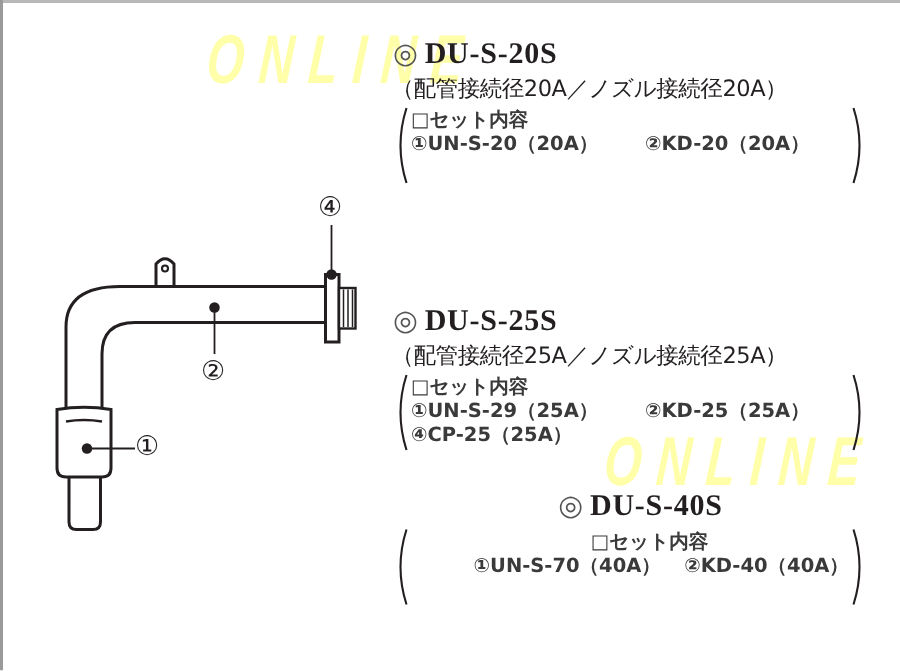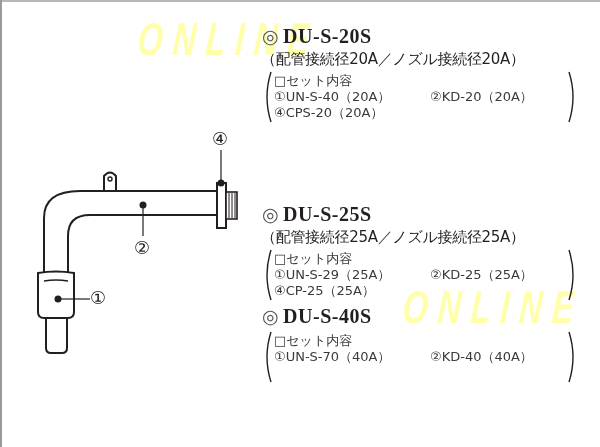--- a/index.html
+++ b/index.html
@@ -13,28 +13,28 @@
   .frame-left { position: absolute; left: 0; top: 0; width: 2px; height: 447px; background: #9a9a9a; }
   .watermark {
     position: absolute; font-family: "Liberation Sans", sans-serif; font-weight: bold; font-style: italic;
     color: #ffff66; opacity: 0.55; font-size: 46px; letter-spacing: 14px;
     transform: scaleX(0.7) skewX(-6deg); transform-origin: left top; white-space: nowrap;
   }
   .wm1 { left: 140px; top: 12px; }
   .wm2 { left: 405px; top: 280px; }
   .diagram { position: absolute; left: 0; top: 0; width: 260px; height: 447px; }
   .section { position: absolute; left: 262px; width: 330px; }
-  .s1 { top: 24px; } .s2 { top: 168px; margin-top: 34px; } .s3 { top: 304px; }
+  .s1 { top: 24px; } .s2 { top: 168px; margin-top: 34px; } .s3 { top: 325px; text-align: center; }
   .model {
     font-size: 20px; font-weight: bold; letter-spacing: 0.5px; line-height: 24px; white-space: nowrap;
     font-family: Liberation Serif, serif;
   }
   .model .mark { font-weight: normal; font-size: 19px; margin-right: 4px; color: #555; }
   .spec { font-size: 15px; line-height: 20px; white-space: nowrap; letter-spacing: -0.3px; margin-left: -1px; }
-  .set { position: relative; margin-top: 4px; padding-left: 12px; font-size: 13px; line-height: 16px; color: #3a3a3a; height: 50px; }
+  .set { position: relative; margin-top: 4px; padding-left: 12px; font-size: 13px; line-height: 16px; color: #3a3a3a; height: 50px; font-weight: bold; }
   .set .row { white-space: nowrap; }
   .set .c1 { display: inline-block; width: 156px; }
   .paren { position: absolute; top: -2px; width: 10px; height: 52px; }
   .paren.l { left: 0; } .paren.r { left: 306px; }
 </style>
 </head>
 <body>
 
 <div class="frame-top"></div>
 <div class="frame-left"></div>
@@ -83,22 +83,21 @@
   <div class="model"><span class="mark">◎</span><span>DU-S-20S</span></div>
   <div class="spec">（配管接続径20A／ノズル接続径20A）</div>
   <div class="set">
     <svg class="paren l" viewBox="0 0 10 52">
         <path d="M9 1 Q1 26 9 51" fill="none" stroke="#231f20" stroke-width="1.4"></path>
       </svg>
     <svg class="paren r" viewBox="0 0 10 52">
         <path d="M1 1 Q9 26 1 51" fill="none" stroke="#231f20" stroke-width="1.4"></path>
       </svg>
     <div class="row">□セット内容</div>
-    <div class="row"><span class="c1">①UN-S-40（20A）</span><span>②KD-20（20A）</span></div>
-    <div class="row">④CPS-20（20A）</div>
+    <div class="row"><span class="c1">①UN-S-20（20A）</span><span>②KD-20（20A）</span></div>
   </div>
 </div>
 
 <div class="section s2">
   <div class="model"><span class="mark">◎</span><span>DU-S-25S</span></div>
   <div class="spec">（配管接続径25A／ノズル接続径25A）</div>
   <div class="set">
     <svg class="paren l" viewBox="0 0 10 52">
         <path d="M9 1 Q1 26 9 51" fill="none" stroke="#231f20" stroke-width="1.4"></path>
       </svg>

